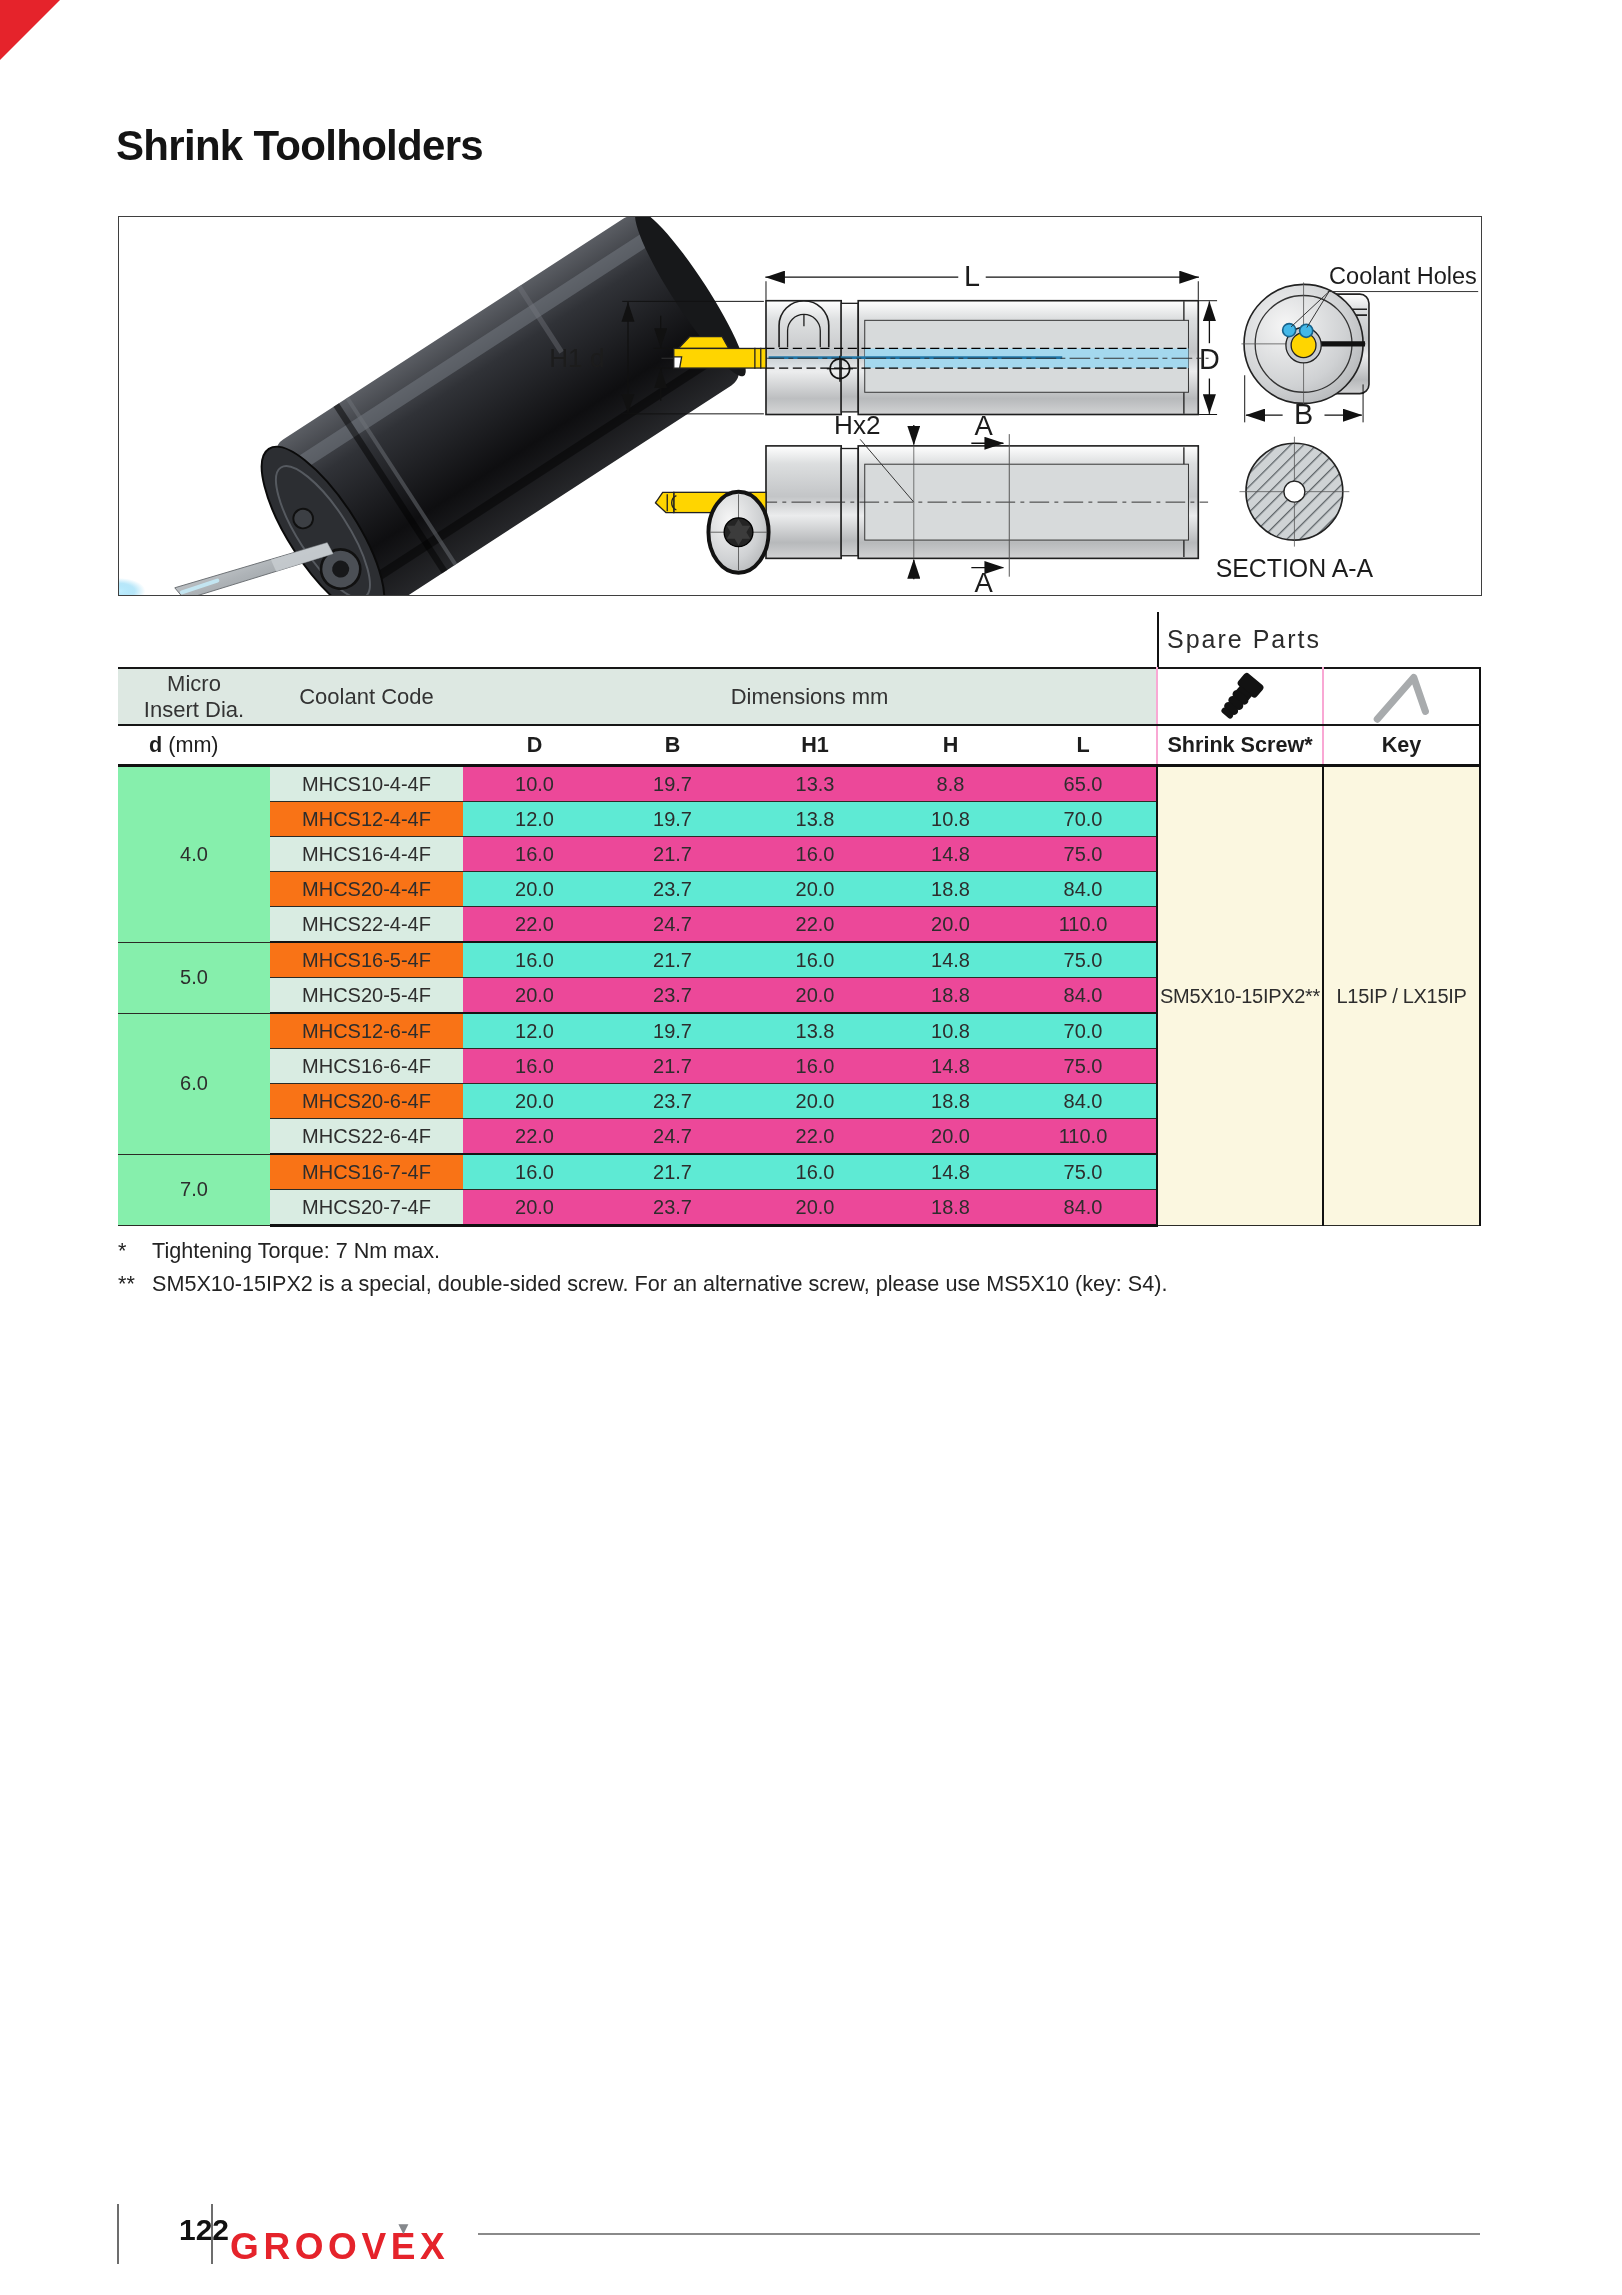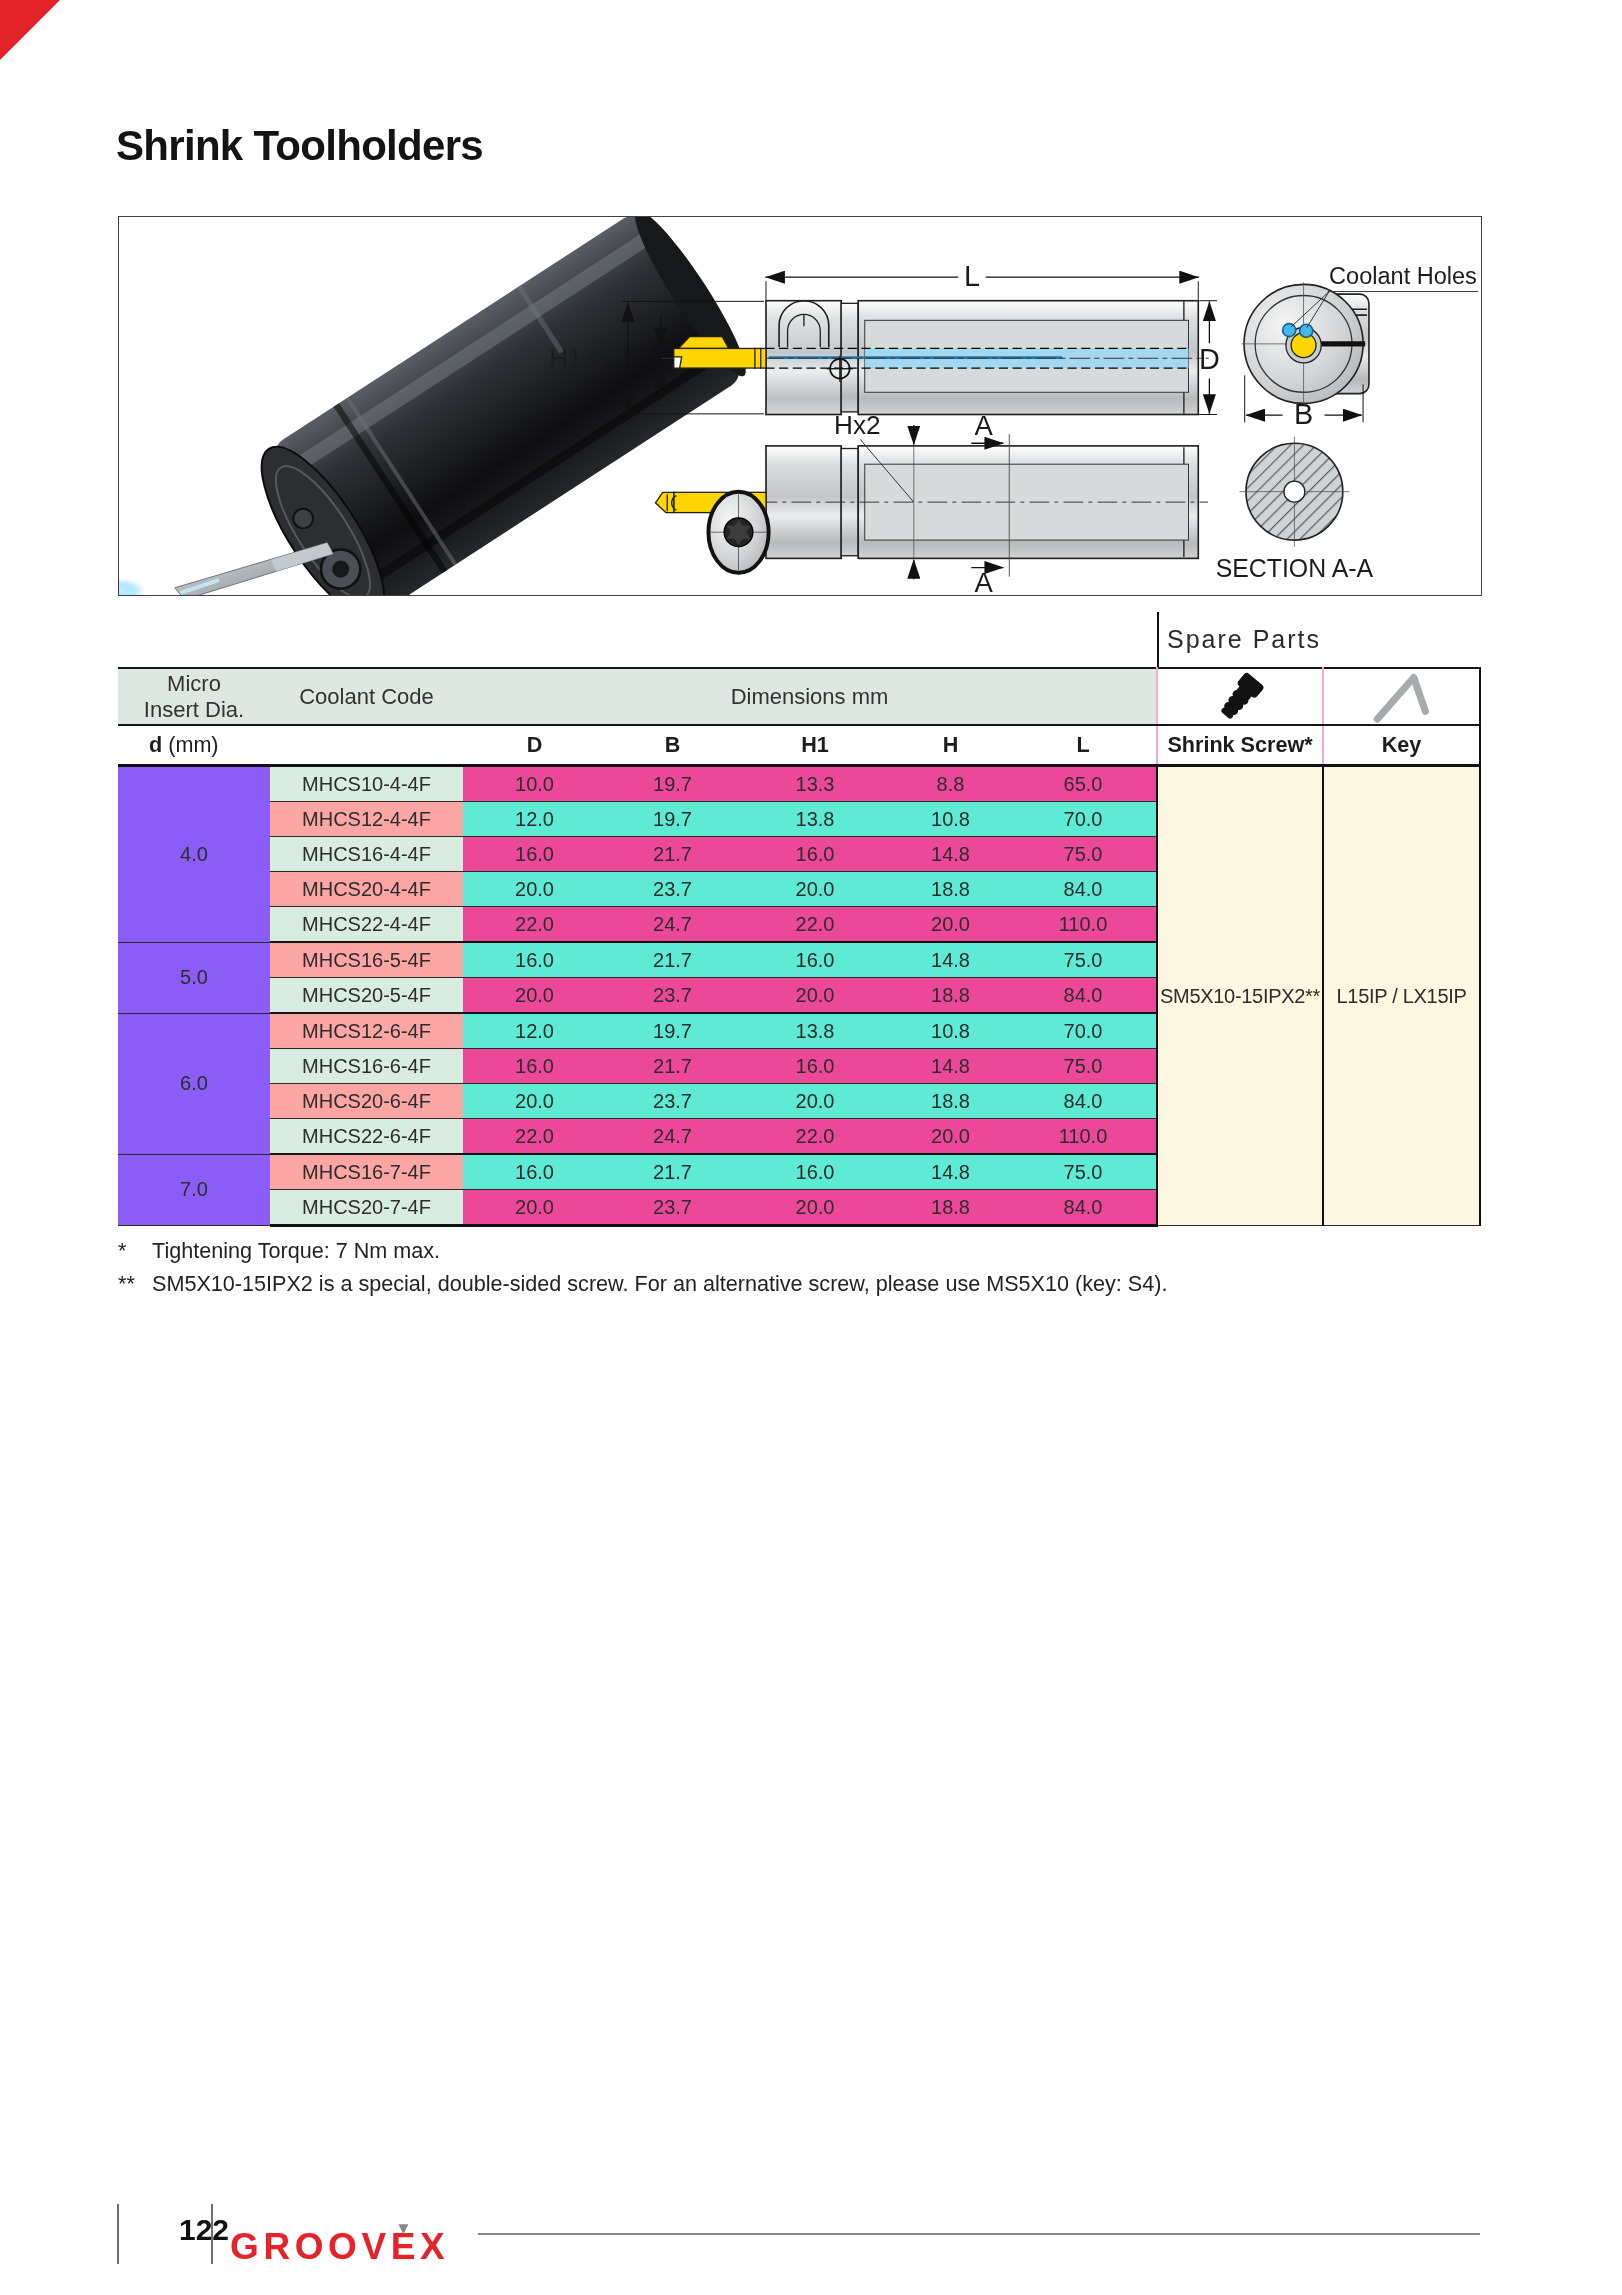--- a/index.html
+++ b/index.html
@@ -20,25 +20,25 @@
   tr.band td{height:55px;background:#dde8e2;border-bottom:2.6px solid #161616;
          font-size:22px;color:#333;line-height:1.15;}
   tr.band td.white{background:#fff;}
   tr.sub td{height:38px;background:#fff;border-bottom:3.3px solid #111;
          font-size:21.6px;font-weight:bold;color:#1d1d1d;}
   tr.sub td.dlab{text-align:left;padding-left:31px;font-weight:normal;}
   tr.sub td.dlab b{font-weight:bold;}
   tr.data td{height:34px;border-bottom:1.3px solid #2b2b26;font-size:20px;color:#2d2d2d;}
   tr.gend td{border-bottom:2.6px solid #141414;}
   tr.data:last-child td{border-bottom:3.3px solid #111;}
-  td.dcell{background:#8b5cf6;border-bottom:2.6px solid #141414;}
+  td.dcell{background:#86efac;border-bottom:2.6px solid #141414;}
   tr.odd  td.num{background:#ec4899;}
   tr.even td.num{background:#5eead4;}
   tr.odd  td.code{background:#d9ece2;}
-  tr.even td.code{background:#fca5a5;}
+  tr.even td.code{background:#f97316;}
   td.spare{background:#fbf7e0;border-left:2px solid #111;border-bottom:3.3px solid #111;
          font-size:20px;letter-spacing:-0.3px;}
   td.spare.key{border-right:2px solid #111;}
   td.icell{height:55px;}
   .iconwrap{display:flex;align-items:center;justify-content:center;height:100%;}
   .bleft{border-left:2px solid #f9a8d4;}
   .bright{border-right:2px solid #111;}
   .footnotes{position:absolute;left:118px;top:1234px;font-size:21.6px;color:#232323;}
   .fnline{display:flex;line-height:33px;}
   .fnmark{width:34px;flex:none;}

